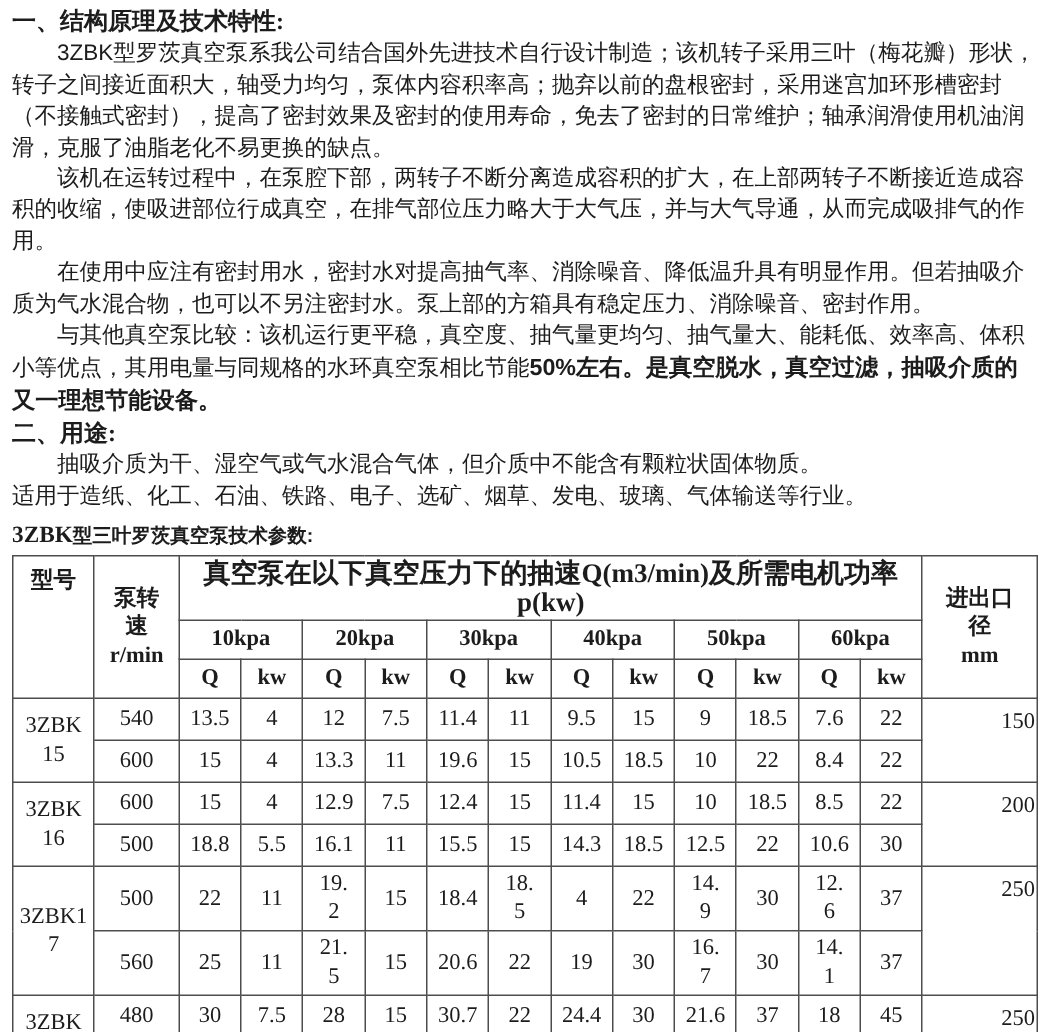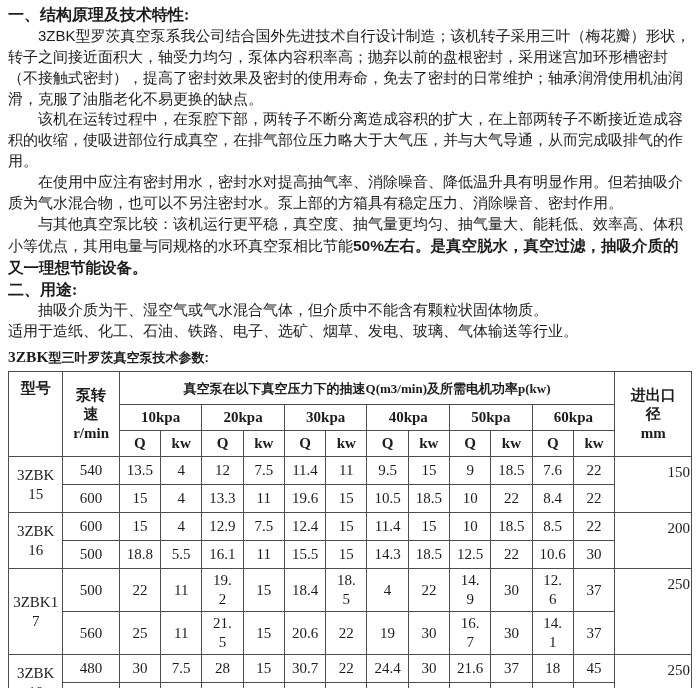--- a/index.html
+++ b/index.html
@@ -61,21 +61,21 @@
     font-size: 15px;
     line-height: 19px;
     padding: 2px 1px;
     white-space: pre-line;
     overflow: hidden;
   }
   table.spec thead th { font-weight: bold; }
   table.spec thead tr.hrow1 th { height: 28px; }
   table.spec thead tr.hrow2 th,
   table.spec thead tr.hrow3 th { height: 21px; }
-  table.spec thead th.span-title { font-size: 13px; }
+  table.spec thead th.span-title { font-size: 18px; }
   table.spec thead th.model-h { vertical-align: top; padding-top: 7px; }
   table.spec tbody td { height: 23px; }
   table.spec tbody td.port { vertical-align: top; padding-top: 6px; text-align: right; }
 </style>
 </head>
 <body>
 
 <div class="page">
 
   <div class="h1">一、结构原理及技术特性:</div>

